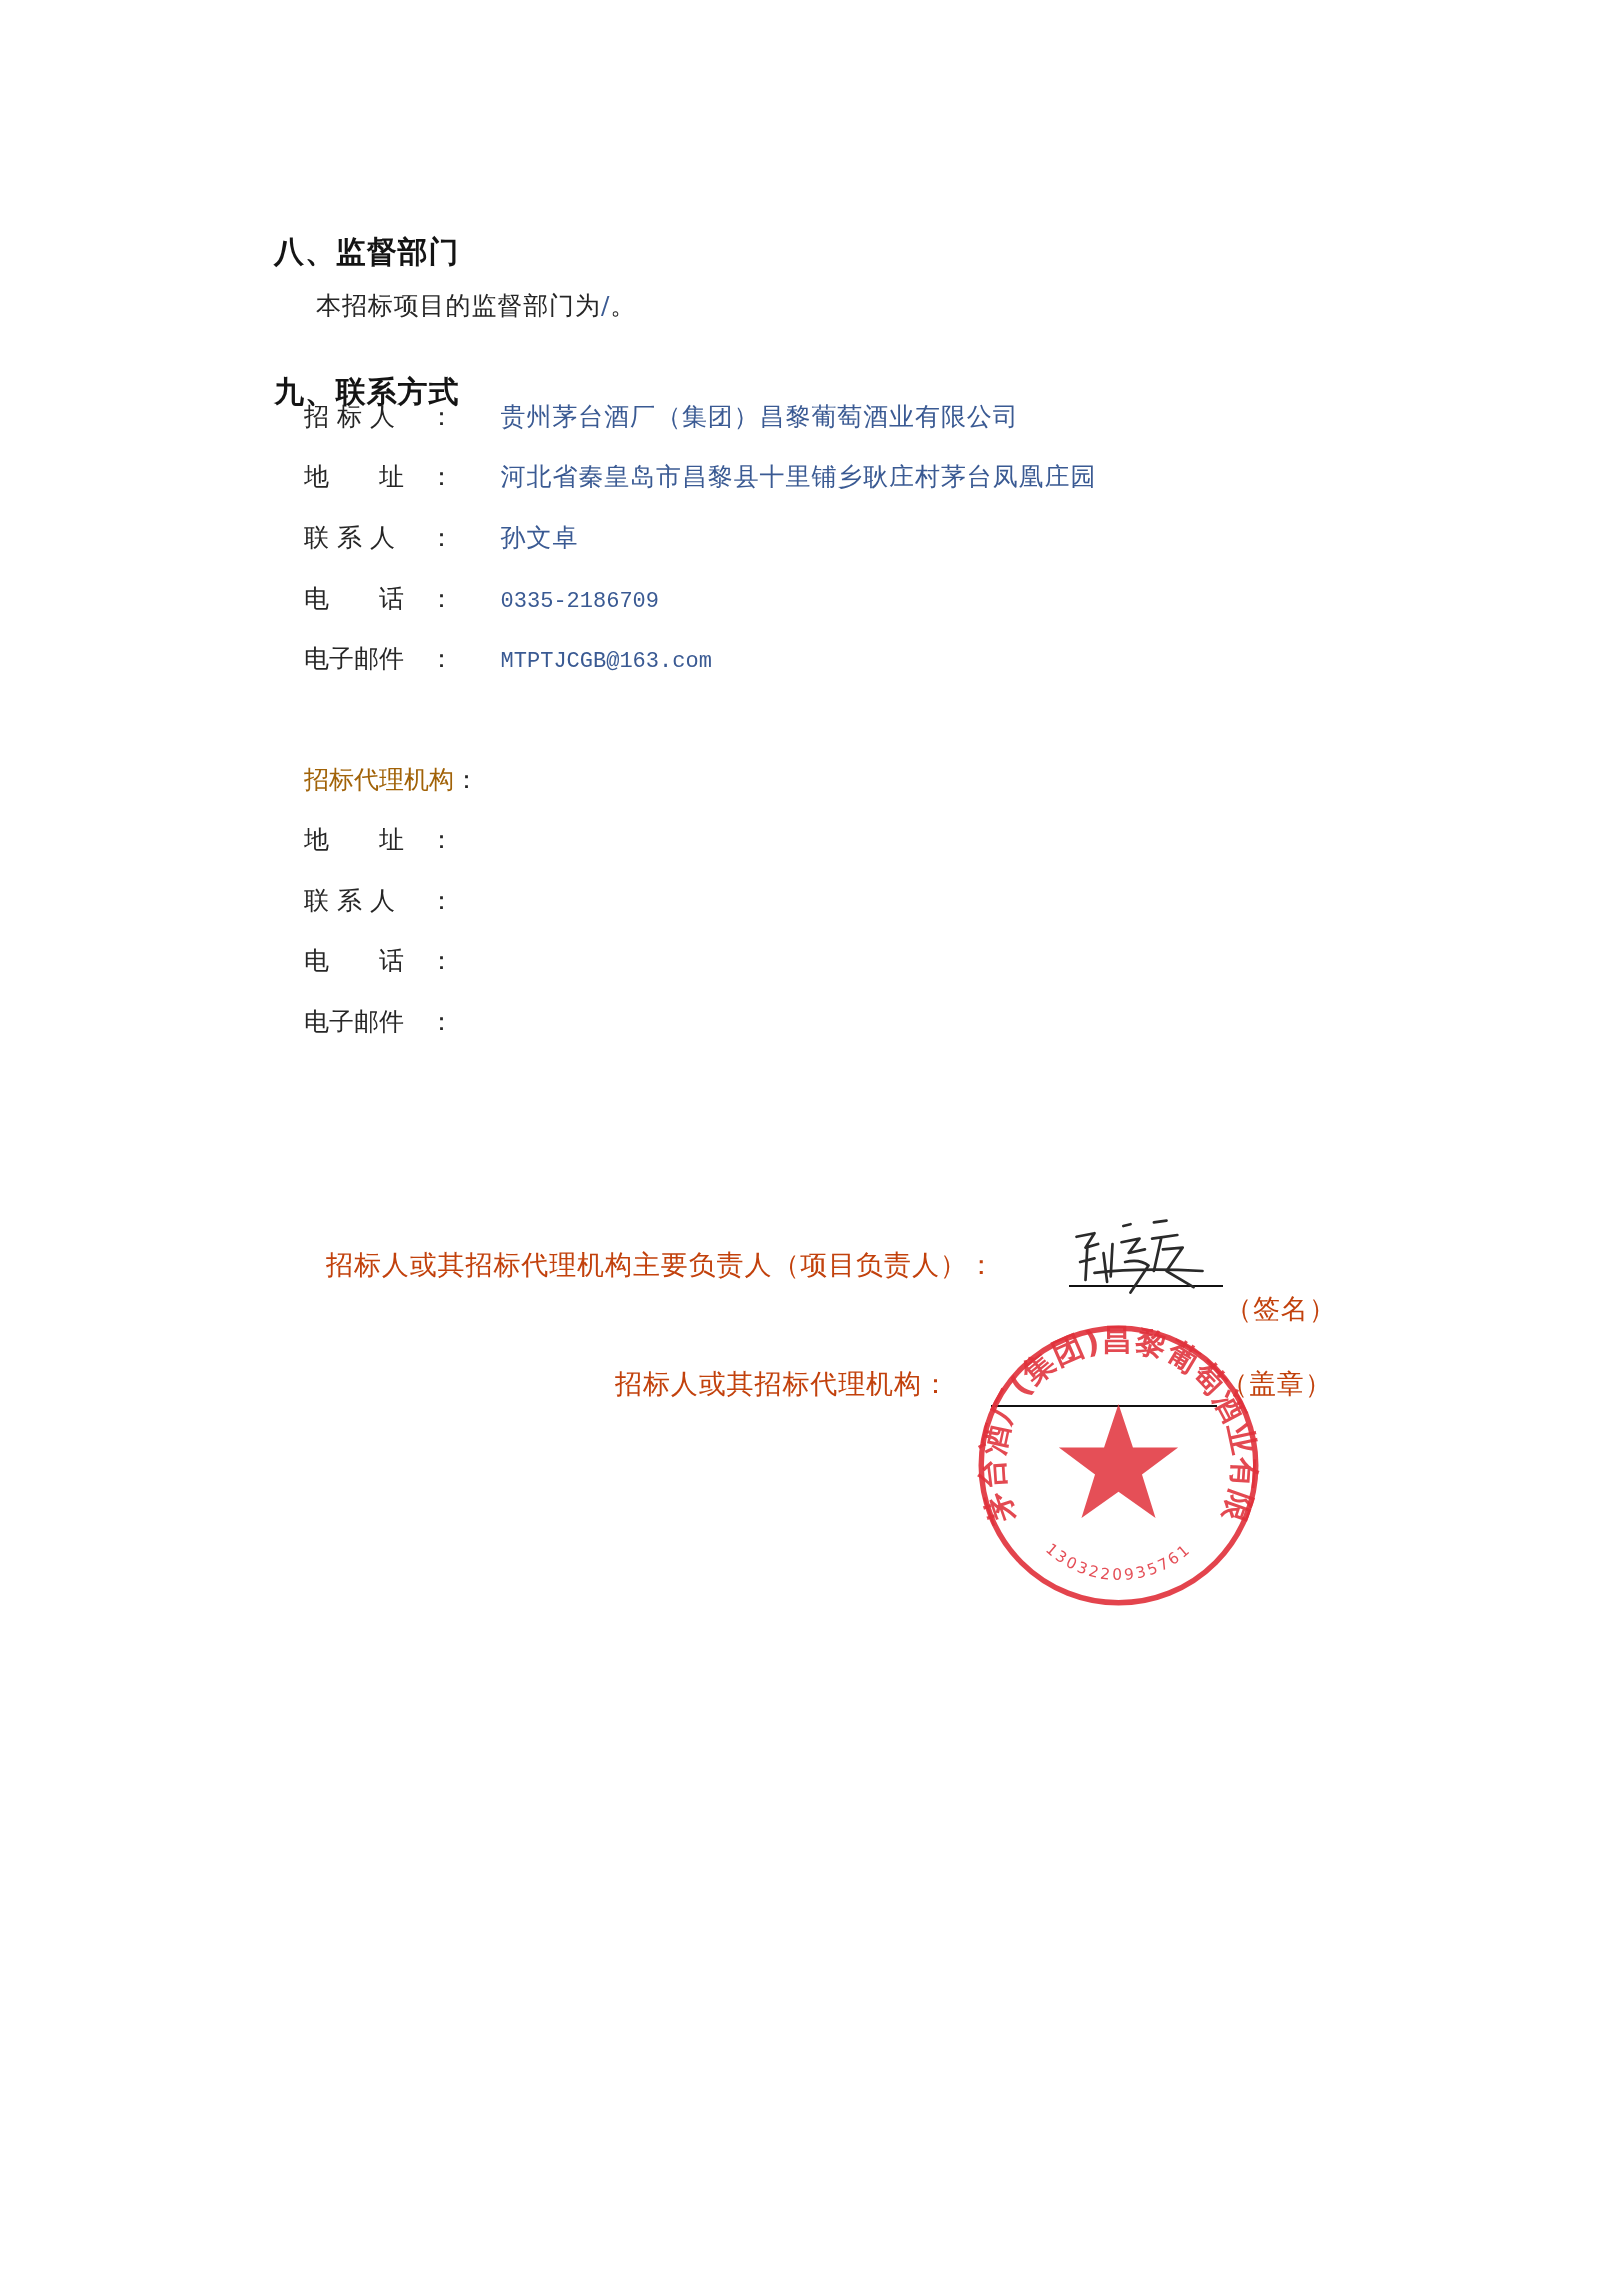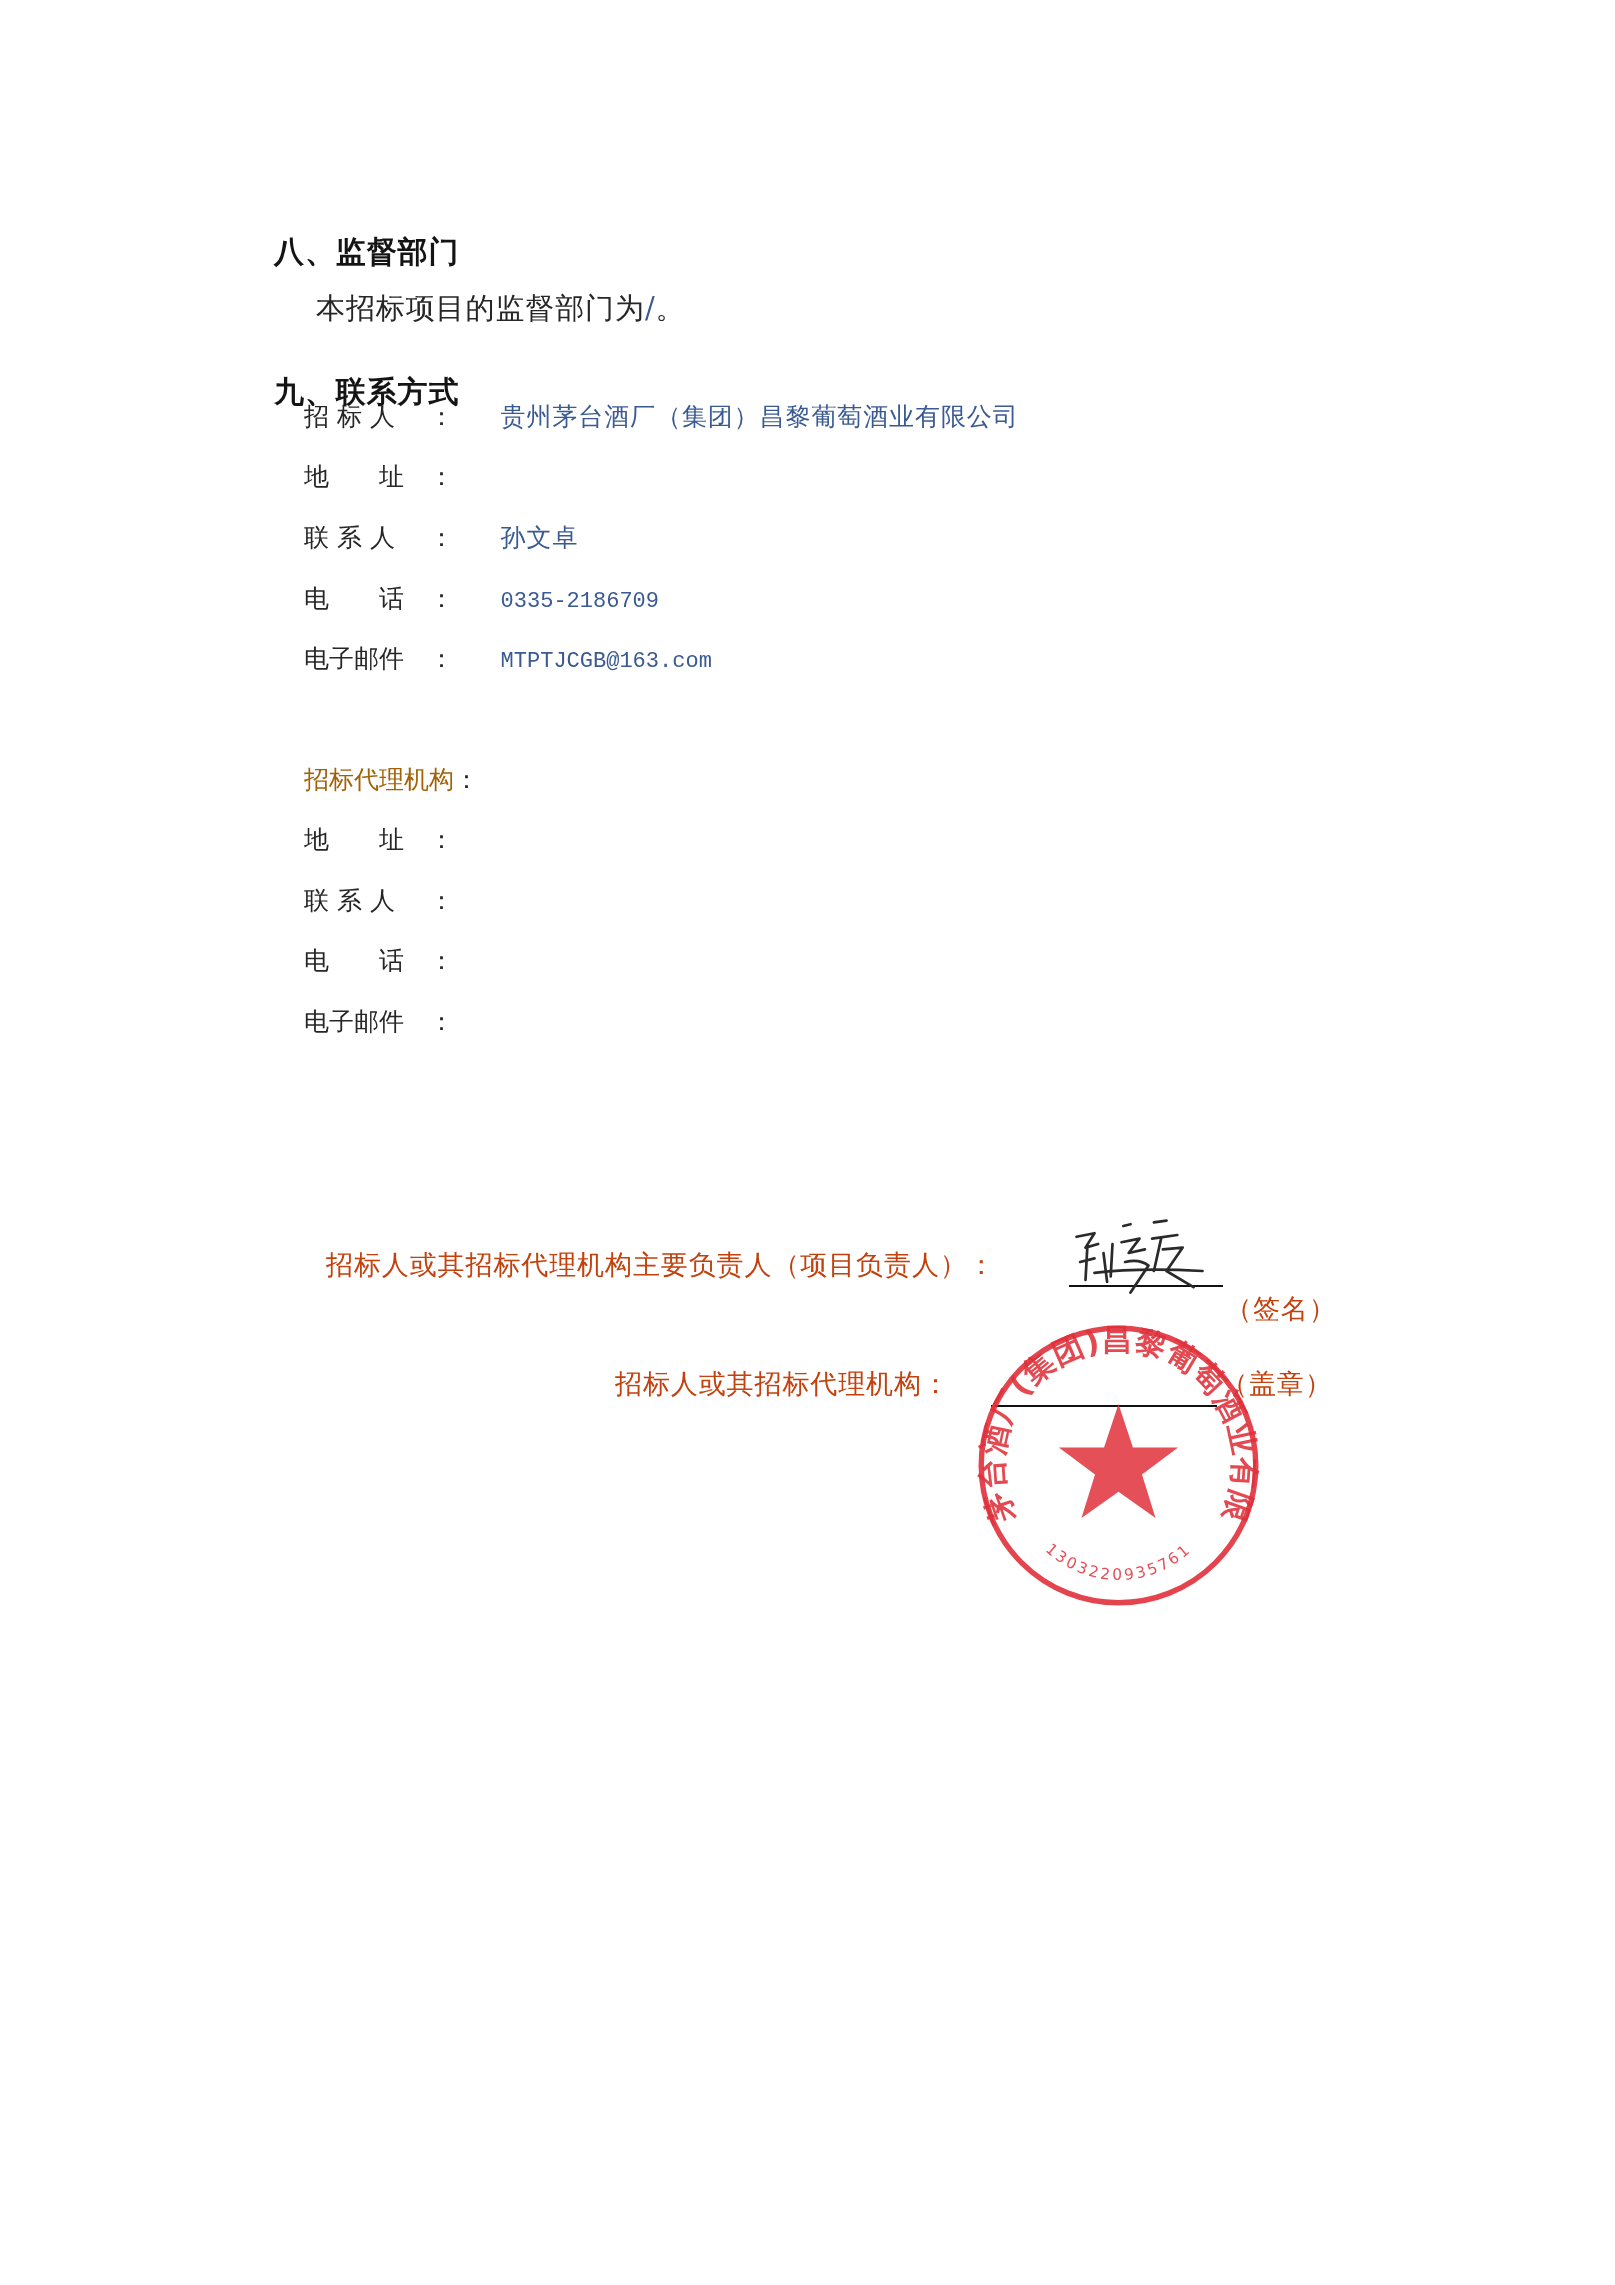--- a/index.html
+++ b/index.html
@@ -26,21 +26,21 @@
       font-family: "DejaVu Sans", "Liberation Sans", sans-serif;
       font-weight: bold;
       font-size: 30px;
       letter-spacing: 0.9px;
       color: #141414;
       white-space: nowrap;
     }
     .para {
       position: absolute;
       left: 316px;
-      font-size: 29px;
+      font-size: 25px;
       color: #262626;
       white-space: nowrap;
       letter-spacing: 0.9px;
     }
     .blue { color: #3a5a93; }
     .row {
       position: absolute;
       left: 304px;
       font-size: 25px;
       white-space: nowrap;
@@ -106,20 +106,21 @@
   <div class="heading" style="top:335px;margin-top:37px;">九、联系方式</div>
 
   <div class="row" style="top:400px;">
     <span class="label">招 标 人</span>
       <span class="colon">：</span>
       <span class="value">贵州茅台酒厂（集团）昌黎葡萄酒业有限公司</span>
   </div>
   <div class="row" style="top:460px;">
     <span class="label">地　　址</span>
       <span class="colon">：</span>
+      <span class="value">河北省秦皇岛市昌黎县十里铺乡耿庄村茅台凤凰庄园</span>
   </div>
   <div class="row" style="top:521px;">
     <span class="label">联 系 人</span>
       <span class="colon">：</span>
       <span class="value">孙文卓</span>
   </div>
   <div class="row" style="top:582px;">
     <span class="label">电　　话</span>
       <span class="colon">：</span>
       <span class="value mono">0335-2186709</span>

